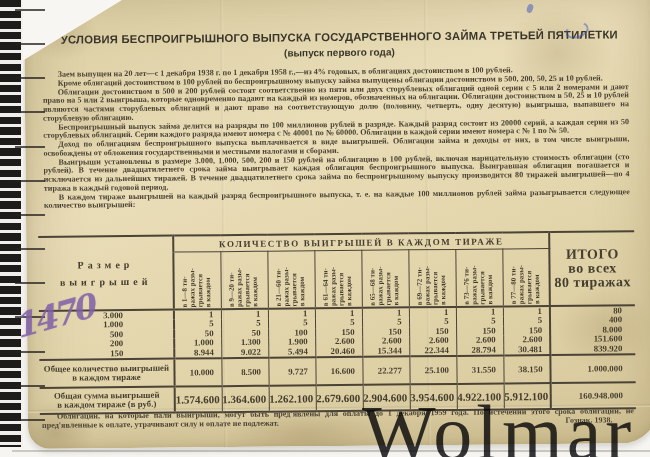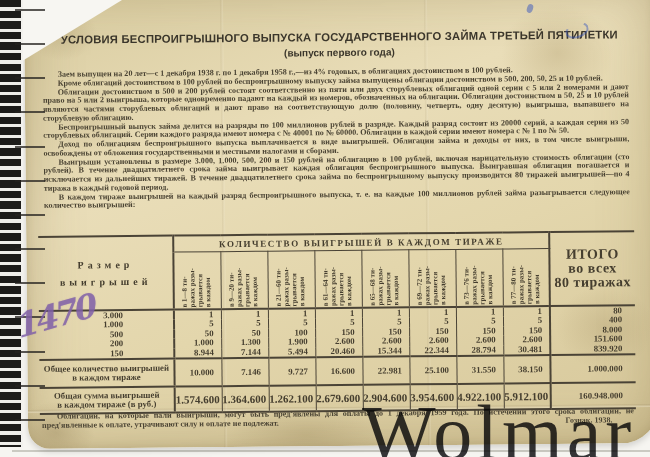--- a/index.html
+++ b/index.html
@@ -241,38 +241,38 @@
         <td class="c-val">2.600</td>
         <td class="c-val">2.600</td>
         <td class="c-val">2.600</td>
         <td class="c-val">2.600</td>
         <td class="c-val">2.600</td>
         <td class="c-tot">151.600</td>
       </tr>
       <tr class="r-data r-data-last">
         <td class="c-sz">150</td>
         <td class="c-val c-val-first">8.944</td>
-        <td class="c-val">7.144</td>
+        <td class="c-val">9.022</td>
         <td class="c-val">5.494</td>
         <td class="c-val">20.460</td>
         <td class="c-val">15.344</td>
         <td class="c-val">22.344</td>
         <td class="c-val">28.794</td>
         <td class="c-val">30.481</td>
         <td class="c-tot">839.920</td>
       </tr>
 
       <tr class="r-sum r-sum1">
         <td class="c-lbl">Общее количество выигрышей
 в каждом тираже</td>
         <td class="c-val c-val-first">10.000</td>
-        <td class="c-val">7.146</td>
+        <td class="c-val">8.500</td>
         <td class="c-val">9.727</td>
         <td class="c-val">16.600</td>
-        <td class="c-val">22.981</td>
+        <td class="c-val">22.277</td>
         <td class="c-val">25.100</td>
         <td class="c-val">31.550</td>
         <td class="c-val">38.150</td>
         <td class="c-tot">1.000.000</td>
       </tr>
       <tr class="r-sum r-sum2">
         <td class="c-lbl">Общая сумма выигрышей
 в каждом тираже (в руб.)</td>
         <td class="c-val c-val-first">1.574.600</td>
         <td class="c-val">1.364.600</td>

